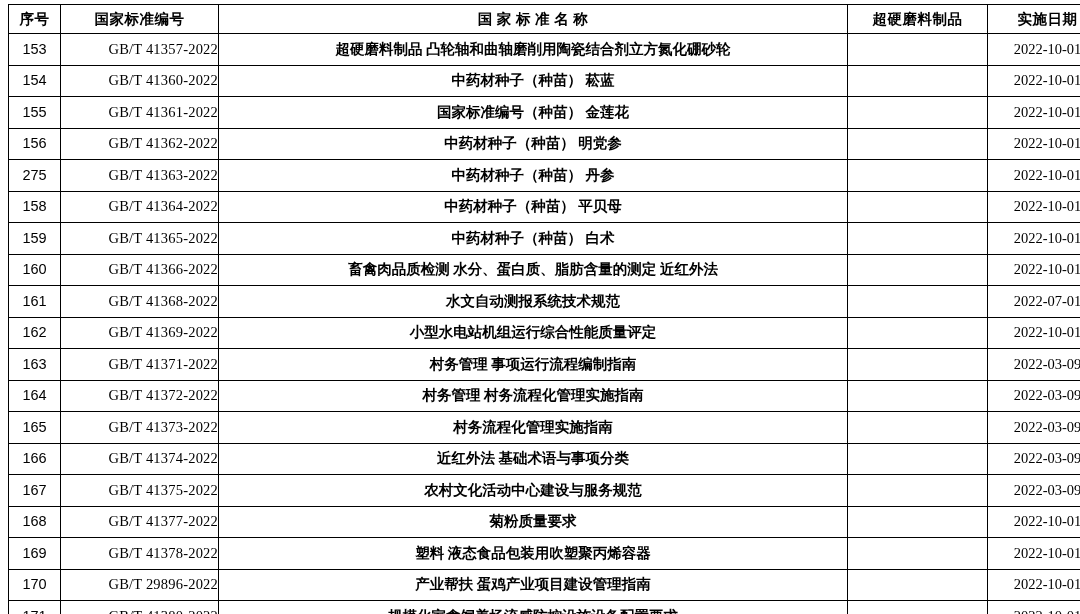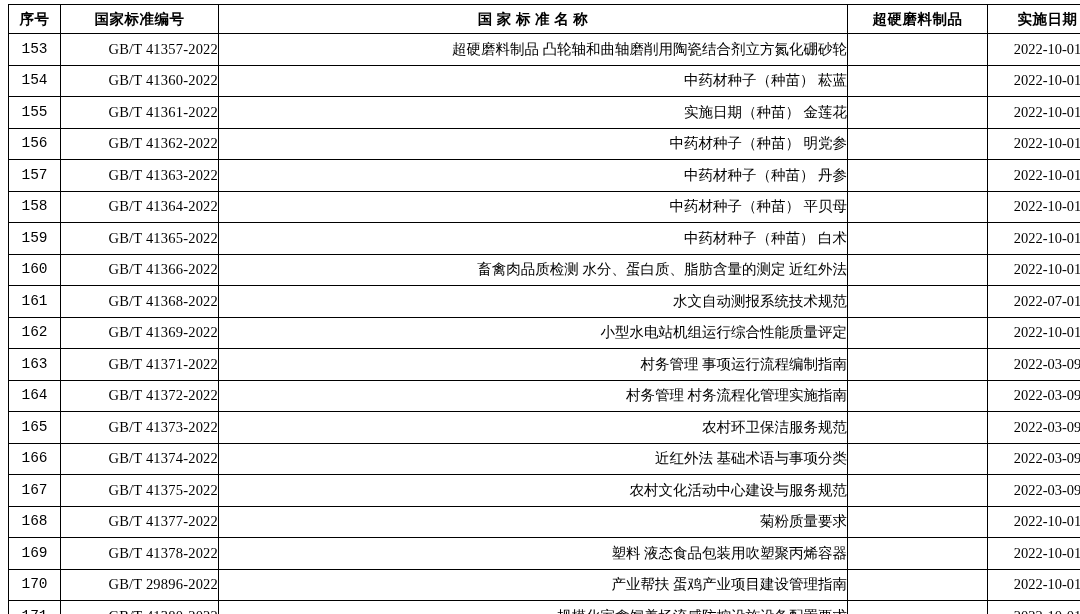--- a/index.html
+++ b/index.html
@@ -48,31 +48,32 @@
   th.h-name {
     letter-spacing: 6px;
     padding-left: 6px;
     margin-left: 36px;
   }
   table.std-table tbody td {
     height: 30.5px;
   }
   td.seq {
     text-align: center;
-    font-family: Liberation Mono, monospace;
+    font-family: Liberation Sans, sans-serif;
   }
   td.code {
     text-align: right;
     padding-left: 9px;
     font-family: "Liberation Serif", "DejaVu Serif", serif;
     letter-spacing: 0.2px;
   }
   td.name {
-    text-align: right;
+    text-align: center;
     padding-left: 10px;
+    font-weight: bold;
   }
   td.repl {
     text-align: center;
   }
   td.date {
     text-align: center;
     font-family: "Liberation Serif", "DejaVu Serif", serif;
   }
 </style>
 </head>
@@ -107,33 +108,33 @@
         <tr>
           <td class="seq">154</td>
           <td class="code">GB/T 41360-2022</td>
           <td class="name">中药材种子（种苗） 菘蓝</td>
           <td class="repl"></td>
           <td class="date">2022-10-01</td>
         </tr>
         <tr>
           <td class="seq">155</td>
           <td class="code">GB/T 41361-2022</td>
-          <td class="name">实施日期（种苗） 金莲花</td>
+          <td class="name">国家标准编号（种苗） 金莲花</td>
           <td class="repl"></td>
           <td class="date">2022-10-01</td>
         </tr>
         <tr>
           <td class="seq">156</td>
           <td class="code">GB/T 41362-2022</td>
           <td class="name">中药材种子（种苗） 明党参</td>
           <td class="repl"></td>
           <td class="date">2022-10-01</td>
         </tr>
         <tr>
-          <td class="seq">157</td>
+          <td class="seq">275</td>
           <td class="code">GB/T 41363-2022</td>
           <td class="name">中药材种子（种苗） 丹参</td>
           <td class="repl"></td>
           <td class="date">2022-10-01</td>
         </tr>
         <tr>
           <td class="seq">158</td>
           <td class="code">GB/T 41364-2022</td>
           <td class="name">中药材种子（种苗） 平贝母</td>
           <td class="repl"></td>
@@ -177,21 +178,21 @@
         <tr>
           <td class="seq">164</td>
           <td class="code">GB/T 41372-2022</td>
           <td class="name">村务管理 村务流程化管理实施指南</td>
           <td class="repl"></td>
           <td class="date">2022-03-09</td>
         </tr>
         <tr>
           <td class="seq">165</td>
           <td class="code">GB/T 41373-2022</td>
-          <td class="name">农村环卫保洁服务规范</td>
+          <td class="name">村务流程化管理实施指南</td>
           <td class="repl"></td>
           <td class="date">2022-03-09</td>
         </tr>
         <tr>
           <td class="seq">166</td>
           <td class="code">GB/T 41374-2022</td>
           <td class="name">近红外法 基础术语与事项分类</td>
           <td class="repl"></td>
           <td class="date">2022-03-09</td>
         </tr>

